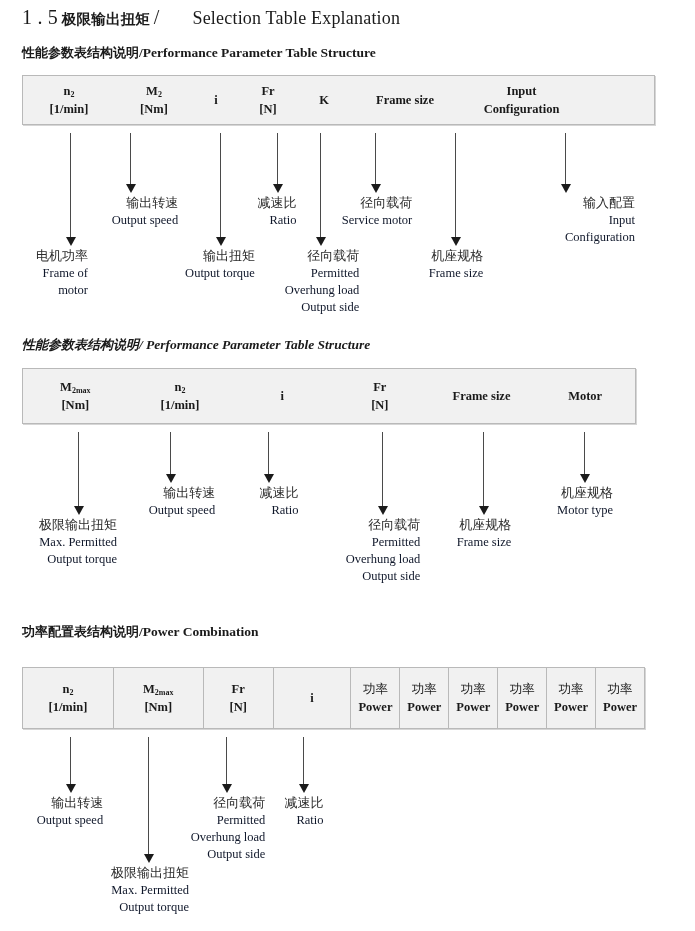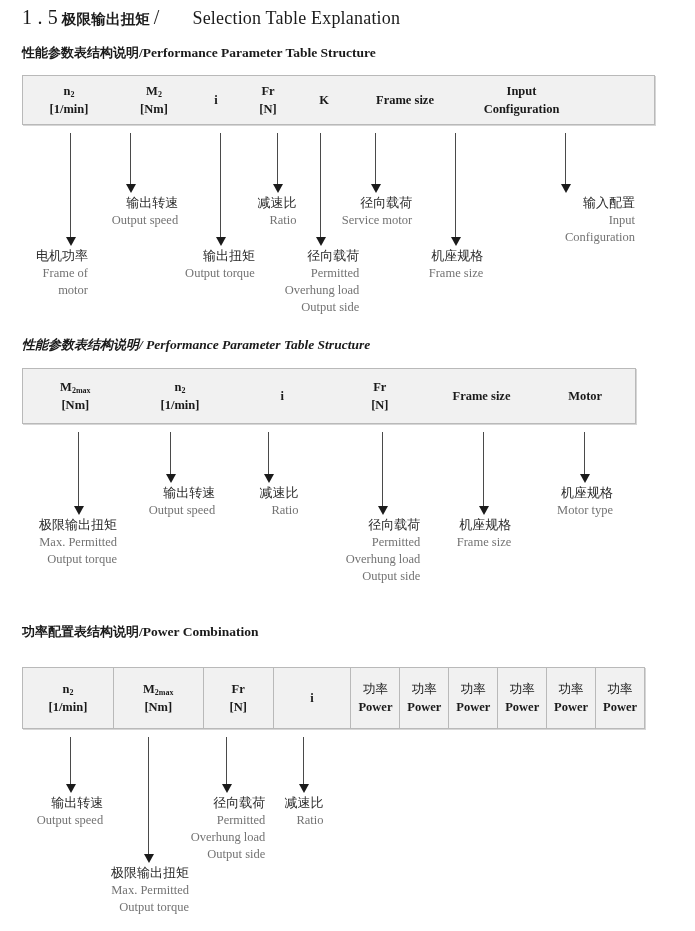--- a/index.html
+++ b/index.html
@@ -119,21 +119,21 @@
   .note .cn {
     display: block;
     font-family: "DejaVu Sans", "Liberation Sans", sans-serif;
     font-size: 13px;
     color: #2b2b2b;
   }
   .note .en {
     display: block;
     font-family: "Liberation Serif", "DejaVu Serif", serif;
     font-size: 12.5px;
-    color: #737373;
+    color: #0f172a;
   }
 </style>
 </head>
 <body>
 
 <div class="doc-title">
   <span class="num">1 . 5</span>
   <span class="cn">极限输出扭矩</span>
   <span class="num">/</span>
   <span class="en">Selection Table Explanation</span>

